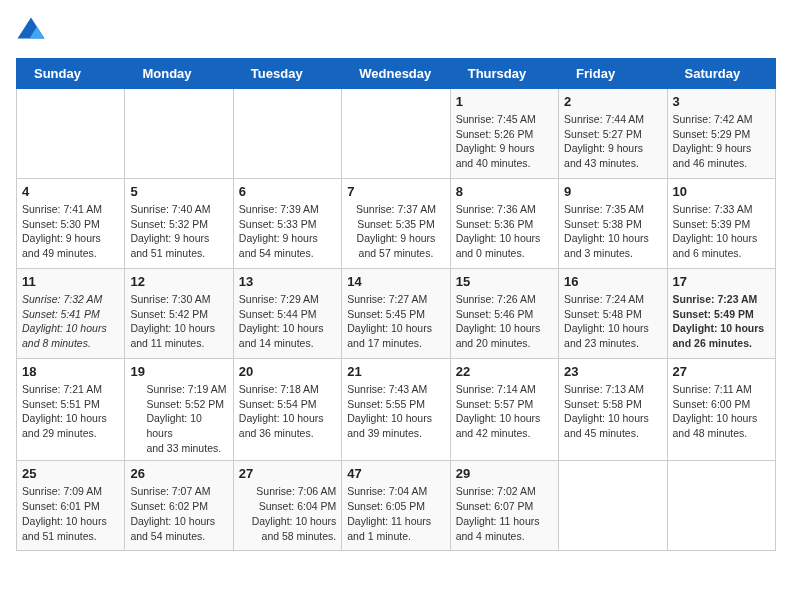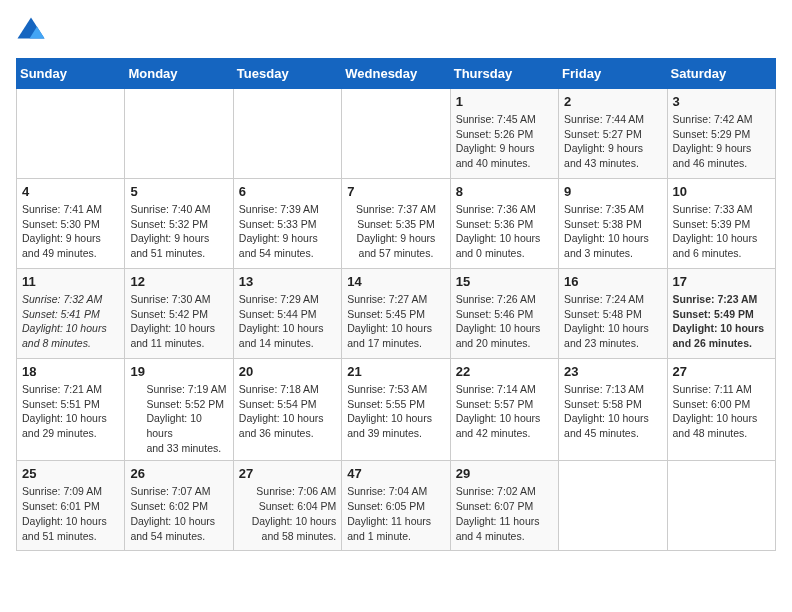--- a/index.html
+++ b/index.html
@@ -56,21 +56,21 @@
     table {
       width: 100%;
       border-collapse: collapse;
       table-layout: fixed;
     }
     thead tr {
       background-color: #1565c0;
       color: #fff;
     }
     thead th {
-      padding: 7px 3px;
+      padding: 7px 17px;
       font-size: 13px;
       font-weight: bold;
       text-align: left;
       border: 1px solid #1565c0;
     }
     tbody tr {
       vertical-align: top;
     }
     tbody td {
       border: 1px solid #ccc;
@@ -277,21 +277,21 @@
         </td>
         <td>
           <span class="day-number">20</span>
           <div class="day-info" style="white-space: pre-line;">Sunrise: 7:18 AM
 Sunset: 5:54 PM
 Daylight: 10 hours
 and 36 minutes.</div>
         </td>
         <td>
           <span class="day-number">21</span>
-          <div class="day-info" style="white-space: pre-line;">Sunrise: 7:53 AM
+          <div class="day-info" style="white-space: pre-line;">Sunrise: 7:43 AM
 Sunset: 5:55 PM
 Daylight: 10 hours
 and 39 minutes.</div>
         </td>
         <td>
           <span class="day-number">22</span>
           <div class="day-info" style="white-space: pre-line;">Sunrise: 7:14 AM
 Sunset: 5:57 PM
 Daylight: 10 hours
 and 42 minutes.</div>

